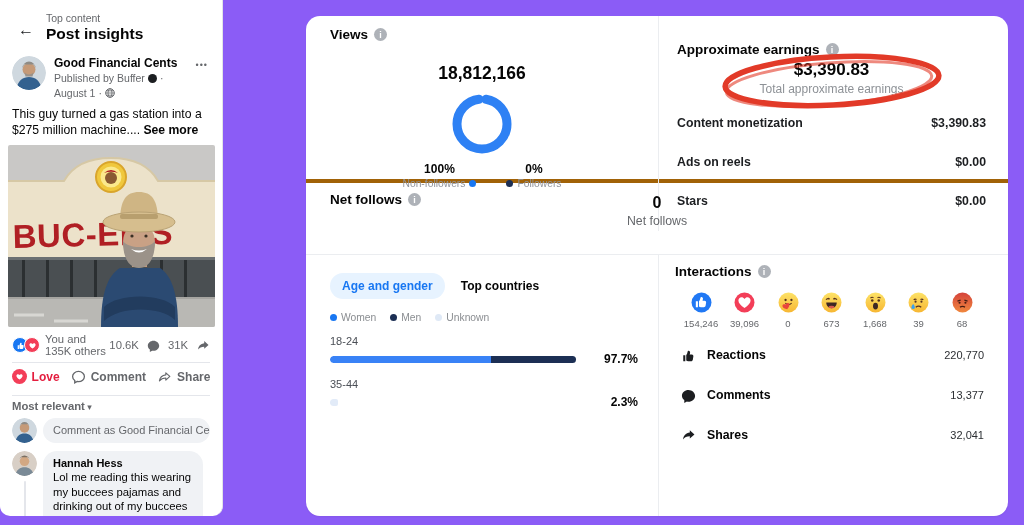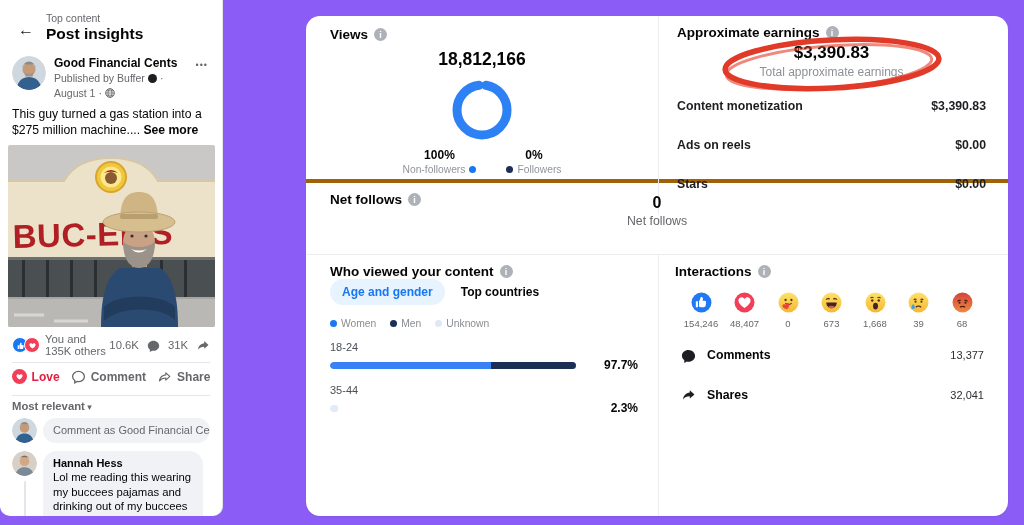--- a/index.html
+++ b/index.html
@@ -63,45 +63,45 @@
     display:inline-flex;align-items:center;justify-content:center;cursor:pointer}
   .info::after{content:"i"}
 
   .row1{display:grid;grid-template-columns:352px 350px;height:167px;border-bottom:4px solid #a16207}
   .row2{height:72px;border-bottom:1px solid #ebedf0;position:relative}
   .row3{display:grid;grid-template-columns:352px 350px;height:261px}
   .cell-r{border-left:1px solid #ebedf0}
 
   .views-cell{padding:11px 24px 0}
   .big-num{text-align:center;font-size:17.5px;font-weight:700;color:#050505}
-  .views-cell .big-num{margin-top:7px}
+  .views-cell .big-num{margin-top:21px}
   .donut-wrap{display:flex;justify-content:center;margin-top:9px}
   .views-stats{display:flex;justify-content:center;gap:30px;margin-top:7px}
   .vstat{text-align:center}
   .vstat-pct{font-size:12px;font-weight:700;color:#050505}
   .vstat-lbl{font-size:10.3px;color:#90949c;margin-top:2px;display:flex;align-items:center;gap:4px}
   .dot{width:7px;height:7px;border-radius:50%;display:inline-block;flex:none}
   .dot-blue{background:#1877f2}.dot-navy{background:#1c2f54}.dot-light{background:#dfe9f6}
 
-  .earn-cell{padding:9px 22px 0 18px}
+  .earn-cell{padding:26px 22px 0 18px}
   .earn-hero{position:relative;text-align:center;margin-top:3px;padding-bottom:6px}
   .earn-total{font-size:17px;font-weight:700;color:#050505}
   .earn-sub{font-size:12px;color:#8d9196;margin-top:2px}
   .annot{position:absolute;left:50%;top:52%;transform:translate(-50%,-50%);width:234px;height:66px;pointer-events:none}
   .earn-rows{margin-top:12px}
   .earn-row{display:flex;justify-content:space-between;align-items:center;height:18px;margin-bottom:21px;
     font-size:12.3px;font-weight:600;color:#1c1e21}
 
   .nf-head{position:absolute;left:24px;top:9px}
   .nf-center{padding-top:11px;text-align:center}
   .nf-val{font-size:16px;font-weight:700;color:#050505}
   .nf-lbl{font-size:12.3px;color:#65676b;margin-top:2px}
 
   .aud-cell{padding:9px 20px 0 24px}
-  .tabs{display:flex;align-items:center;gap:16px;}
+  .tabs{display:flex;align-items:center;gap:16px;margin-top:9px}
   .tab{font-size:12px;font-weight:700;cursor:pointer}
   .tab-active{color:#1877f2;background:#e7f3ff;padding:6px 12px;border-radius:16px}
   .tab-plain{color:#050505}
   .legend{display:flex;align-items:center;gap:14px;margin-top:13px;font-size:10.3px;color:#8a8d91}
   .leg-item{display:flex;align-items:center;gap:4px}
   .bar-block{margin-top:12px}
   .bar-label{font-size:11px;color:#4b4f56}
   .bar-line{display:flex;align-items:center;margin-top:5px}
   .track{flex:1;height:7px;position:relative;border-radius:4px;overflow:hidden}
   .seg{position:absolute;top:0;height:7px}
@@ -375,24 +375,20 @@
       </div>
       <div class="nf-center">
         <div class="nf-val">0</div>
         <div class="nf-lbl">Net follows</div>
       </div>
     </div>
 
     <div class="row3">
 
       <div class="aud-cell">
-        <div class="sec-head">
-          <span>Who viewed your content</span>
-          <span class="info"></span>
-        </div>
         <div class="tabs">
           <span class="tab tab-active">Age and gender</span>
           <span class="tab tab-plain">Top countries</span>
         </div>
         <div class="legend">
           <span class="leg-item">
               <span class="dot dot-blue"></span>
               <span>Women</span>
             </span>
           <span class="leg-item">
@@ -437,21 +433,21 @@
               <circle cx="10" cy="10" r="9.5" fill="#2078f4"></circle>
               <path d="M4.6 14.5h2V8.7h-2zM7.6 13.9c.5.4 1.1.6 1.9.6h2.7c.9 0 1.6-.6 1.7-1.4l.5-3.1c.1-.8-.5-1.7-1.4-1.7h-2s.4-1.1.4-2c0-.8-.6-1.6-1.4-1.6-.7 0-.9.5-1.1 1.3-.3 1.4-.7 2.2-1.3 2.7z" fill="#fff"></path>
             </svg>
             <div class="rx-count">154,246</div>
           </div>
           <div class="rx-item">
             <svg width="21" height="21" viewBox="0 0 20 20">
               <circle cx="10" cy="10" r="9.5" fill="#f33e58"></circle>
               <path d="M10 15.2C6.6 12.7 4.2 10.5 4.2 8c0-1.7 1.3-3 3-3 1.1 0 2 .5 2.8 1.6C10.8 5.5 11.7 5 12.8 5c1.7 0 3 1.3 3 3 0 2.5-2.4 4.7-5.8 7.2z" fill="#fff"></path>
             </svg>
-            <div class="rx-count">48,407</div>
+            <div class="rx-count">39,096</div>
           </div>
           <div class="rx-item">
             <svg width="21" height="21" viewBox="0 0 20 20">
               <defs>
                   <linearGradient id="yg" x1="0" y1="0" x2="0" y2="1">
                     <stop offset="0" stop-color="#fde267"></stop>
                     <stop offset="1" stop-color="#f7b733"></stop>
                   </linearGradient>
                 </defs>
               <circle cx="10" cy="10" r="9.5" fill="url(#yg)"></circle>
@@ -506,20 +502,27 @@
                 <circle cx="12.8" cy="10.3" r="1" fill="#471d12"></circle>
               <path d="M7.6 14.4 q2.4-1.4 4.8 0" stroke="#471d12" stroke-width="1.2" fill="none"></path>
             </svg>
             <div class="rx-count">68</div>
           </div>
         </div>
 
         <div class="int-rows">
           <div class="int-row">
             <svg width="15" height="15" viewBox="0 0 16 16" fill="#1c1e21">
+                <path d="M2.4 14h2.2V7.6H2.4zM5.6 13.4c.5.4 1.2.6 2 .6h3.1c1 0 1.8-.7 1.9-1.6l.6-3.5c.1-.9-.6-1.9-1.6-1.9H9.2s.5-1.2.5-2.2C9.7 3.9 9 3 8.1 3c-.8 0-1 .6-1.2 1.5C6.6 6 6.2 6.9 5.6 7.4z"></path>
+              </svg>
+            <span class="ilabel">Reactions</span>
+            <span class="ival">220,770</span>
+          </div>
+          <div class="int-row">
+            <svg width="15" height="15" viewBox="0 0 16 16" fill="#1c1e21">
                 <path d="M8 2C4.1 2 1 4.8 1 8.2c0 1.9 1 3.6 2.5 4.7V16l2.8-1.6c.5.1 1.1.2 1.7.2 3.9 0 7-2.8 7-6.2S11.9 2 8 2z"></path>
               </svg>
             <span class="ilabel">Comments</span>
             <span class="ival">13,377</span>
           </div>
           <div class="int-row">
             <svg width="15" height="14" viewBox="0 0 16 16" fill="#1c1e21">
                 <path d="M9.5 2.6v2.6C4.8 5.8 2.3 8.9 1.8 13c1.7-2.4 4.2-3.6 7.7-3.6v2.7l5.3-4.8z"></path>
               </svg>
             <span class="ilabel">Shares</span>

